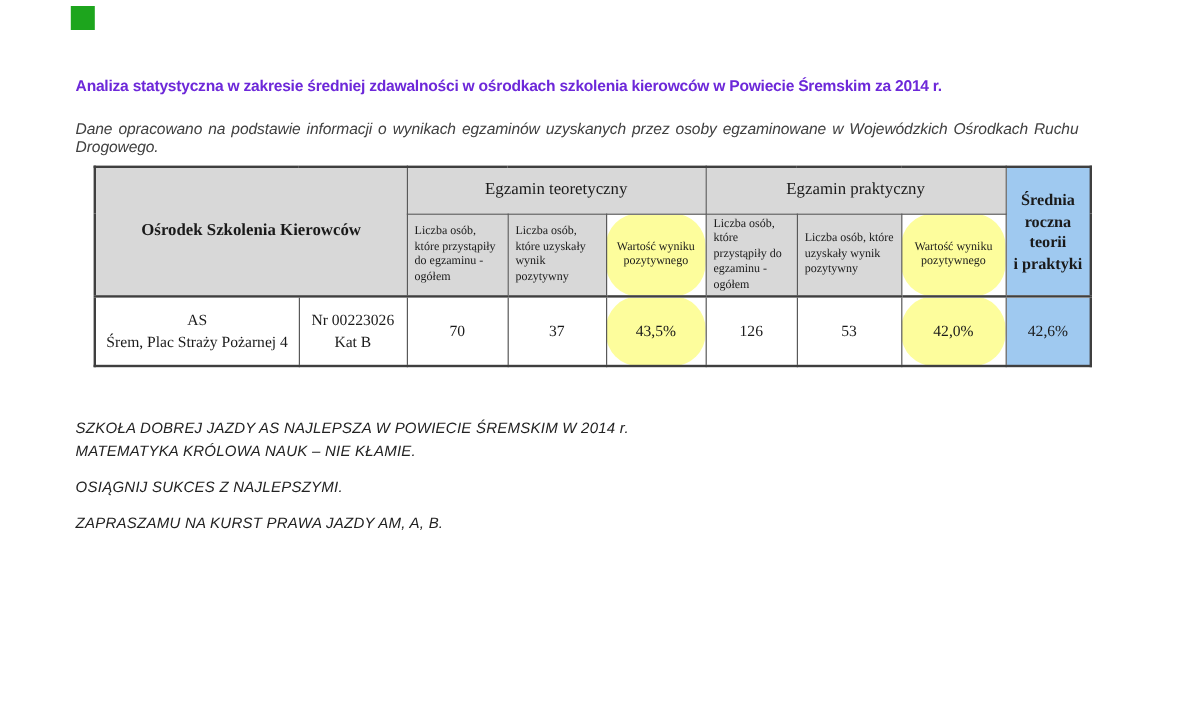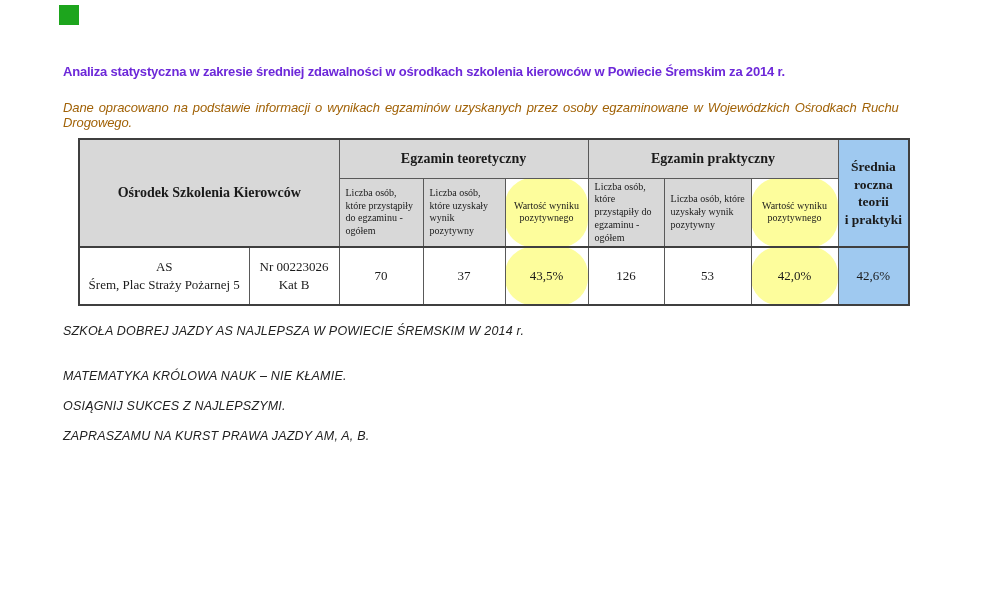--- a/index.html
+++ b/index.html
@@ -39,21 +39,21 @@
   .doc-subtitle {
     position: absolute;
     left: 63px;
     top: 100px;
     width: 900px;
     font-family: "Liberation Sans", sans-serif;
     font-style: italic;
     font-size: 13px;
     letter-spacing: -0.1px;
     word-spacing: 1.5px;
-    color: #a16207;
+    color: #404040;
   }
 
   table.results {
     position: absolute;
     left: 78px;
     top: 138px;
     width: 830px;
     border-collapse: collapse;
     table-layout: fixed;
     border: 2px solid var(--border_dark, #3f3f3f);
@@ -73,21 +73,21 @@
   td.avg-blue  { background: var(--average_blue, #9fc9f0); }
 
   td.osk-head {
     font-size: 14px;
     font-weight: bold;
     text-align: center;
     vertical-align: middle;
   }
   td.group-head {
     font-size: 14px;
-    font-weight: bold;
+    font-weight: normal;
     text-align: center;
     vertical-align: middle;
   }
   td.avg-head {
     font-size: 13.5px;
     font-weight: bold;
     text-align: center;
     vertical-align: middle;
     line-height: 1.3;
     white-space: pre-line;
@@ -113,21 +113,21 @@
   .foot-line {
     position: absolute;
     left: 63px;
     width: 880px;
     font-family: "Liberation Sans", sans-serif;
     font-style: italic;
     font-size: 12.5px;
     letter-spacing: 0.2px;
     color: #222222;
   }
-  .foot-line.l1 { top: 324px; }
+  .foot-line.l1 { top: 350px; }
   .foot-line.l2 { top: 369px; }
   .foot-line.l3 { top: 399px; }
   .foot-line.l4 { top: 429px; }
 </style>
 </head>
 <body>
 
 <div class="canvas">
 
   <div class="marker"></div>
@@ -162,21 +162,21 @@
       <td class="sub-head hdr-gray">Liczba osób, które przystąpiły do egzaminu - ogółem</td>
       <td class="sub-head hdr-gray">Liczba osób, które uzyskały wynik pozytywny</td>
       <td class="sub-head rate hl-yellow">Wartość wyniku pozytywnego</td>
       <td class="sub-head hdr-gray">Liczba osób, które przystąpiły do egzaminu - ogółem</td>
       <td class="sub-head hdr-gray">Liczba osób, które uzyskały wynik pozytywny</td>
       <td class="sub-head rate hl-yellow">Wartość wyniku pozytywnego</td>
     </tr>
     <tr class="r3">
       <td class="data-cell">
         <div>AS</div>
-        <div>Śrem, Plac Straży Pożarnej 5</div>
+        <div>Śrem, Plac Straży Pożarnej 4</div>
       </td>
       <td class="data-cell">
         <div>Nr 00223026</div>
         <div>Kat B</div>
       </td>
       <td class="data-cell">70</td>
       <td class="data-cell">37</td>
       <td class="data-cell hl-yellow">43,5%</td>
       <td class="data-cell">126</td>
       <td class="data-cell">53</td>

